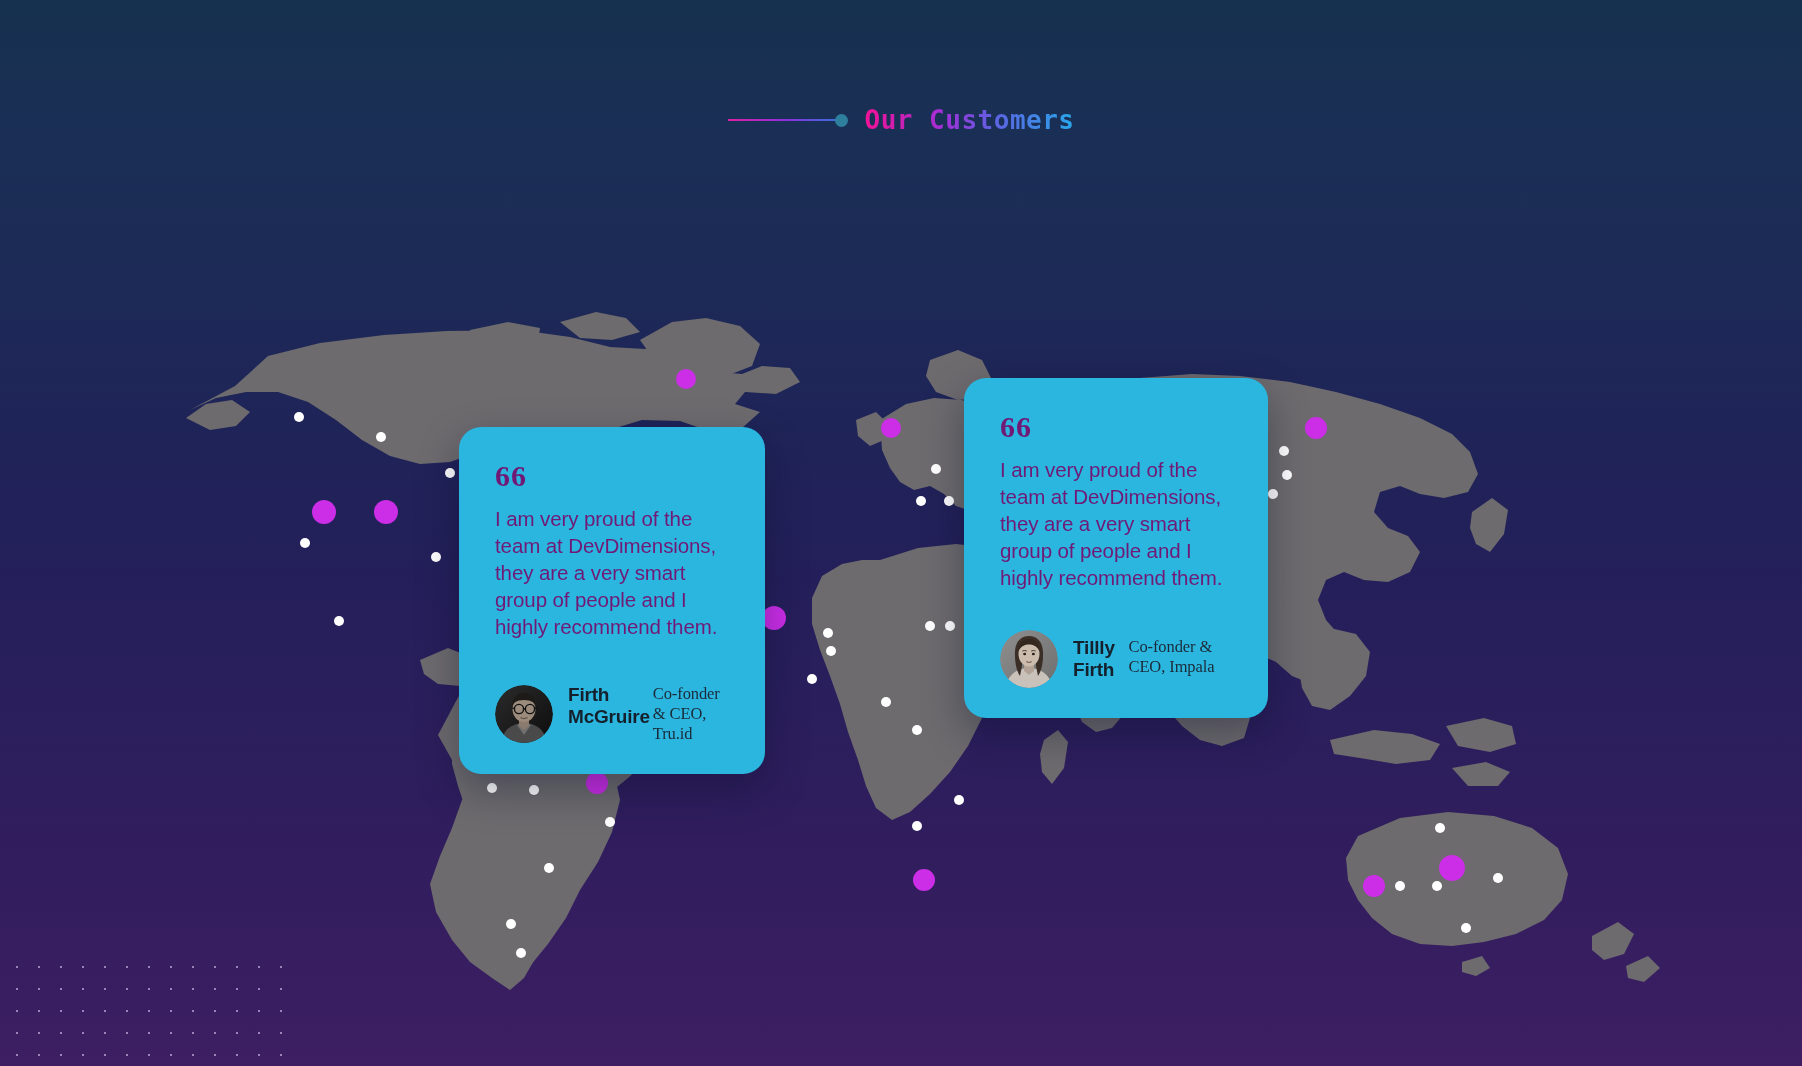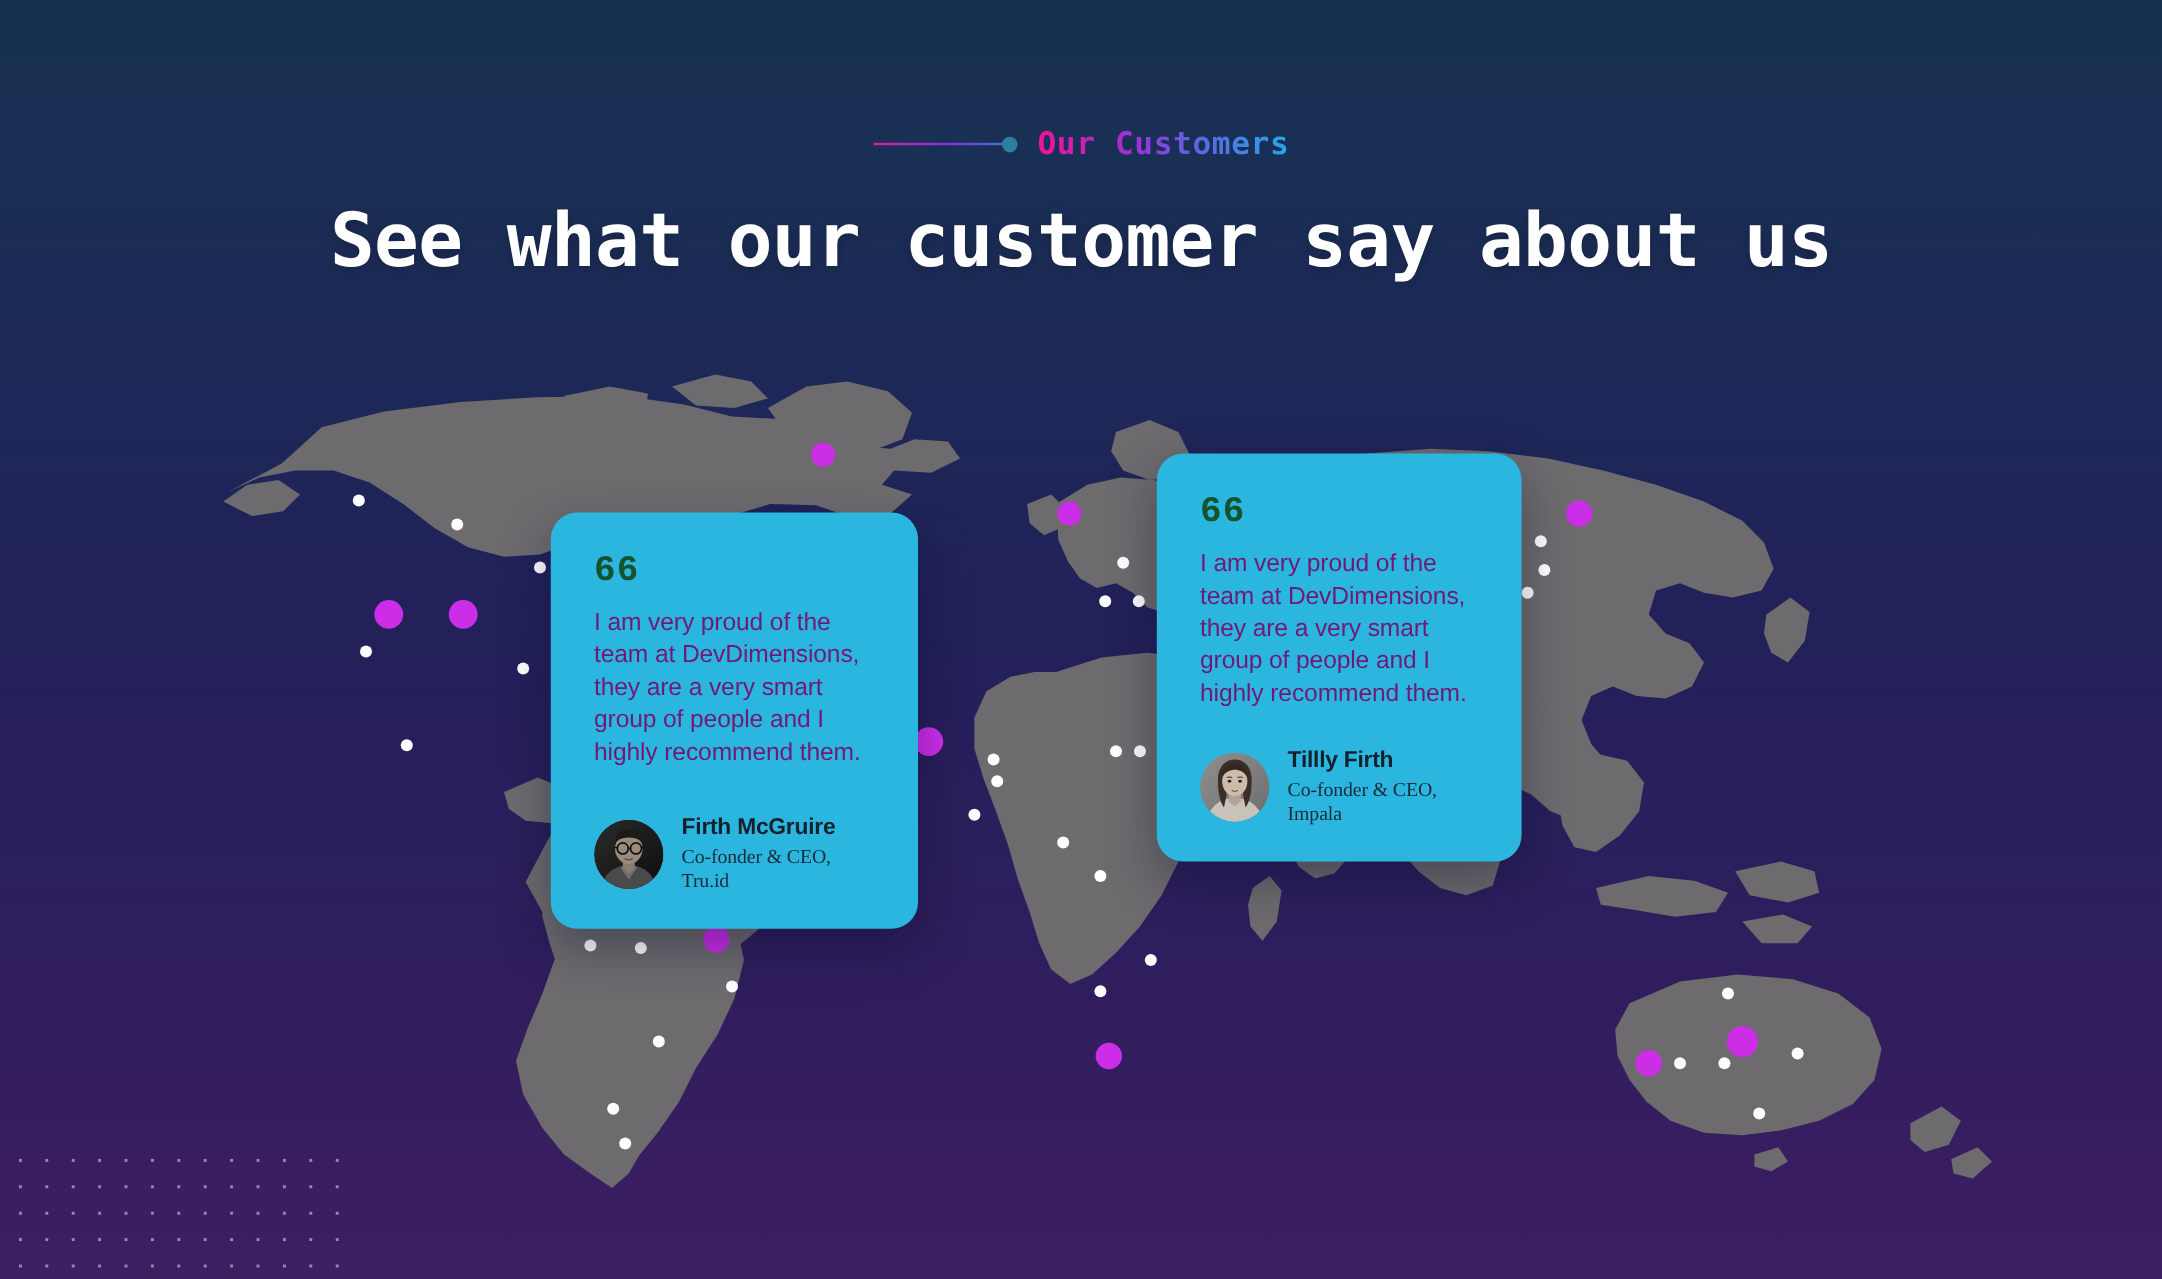--- a/index.html
+++ b/index.html
@@ -129,25 +129,25 @@
   }
 
   .card-2 {
     left: 964px;
     top: 378px;
     width: 304px;
     height: 340px;
   }
 
   .quote-mark {
-    font-family: Liberation Mono, monospace;
+    font-family: Liberation Serif, serif;
     font-size: 30px;
     font-weight: 700;
     line-height: 1;
-    color: #14532d;
+    color: #701a75;
     letter-spacing: 1px;
     margin-bottom: 14px;
   }
 
   .quote-text {
     font-family: "Liberation Sans", sans-serif;
     font-size: 20.5px;
     line-height: 1.32;
     color: #701a75;
     letter-spacing: -0.1px;
@@ -164,21 +164,21 @@
     width: 58px;
     height: 58px;
     border-radius: 50%;
     flex: 0 0 58px;
     overflow: hidden;
     position: relative;
   }
 
   .avatar svg { display: block; width: 100%; height: 100%; }
 
-  .author-meta { display: flex; flex-direction: column; gap: 3px; }
+  .author-meta { display: flex; flex-direction: row; gap: 3px; }
 
   .author-name {
     font-family: "Liberation Sans", sans-serif;
     font-size: 19px;
     font-weight: 700;
     color: #14202b;
     letter-spacing: -0.2px;
   }
 
   .author-role {
@@ -289,21 +289,20 @@
 </div>
 
 <div class="dot-grid"></div>
 
 <div class="header">
   <div class="eyebrow">
     <span class="eyebrow-line"></span>
     <span class="eyebrow-dot"></span>
     <span class="eyebrow-text">Our Customers</span>
   </div>
-  <h1 class="headline">See what our customer say about us</h1>
 </div>
 
 <div class="card card-1">
   <div class="quote-mark">66</div>
   <div class="quote-text"> I am very proud of the team at DevDimensions, they are a very smart group of people and I highly recommend them.</div>
   <div class="author">
     <div class="avatar">
       <svg viewBox="0 0 58 58" xmlns="http://www.w3.org/2000/svg">
         <defs>
           <clipPath id="clipA">

